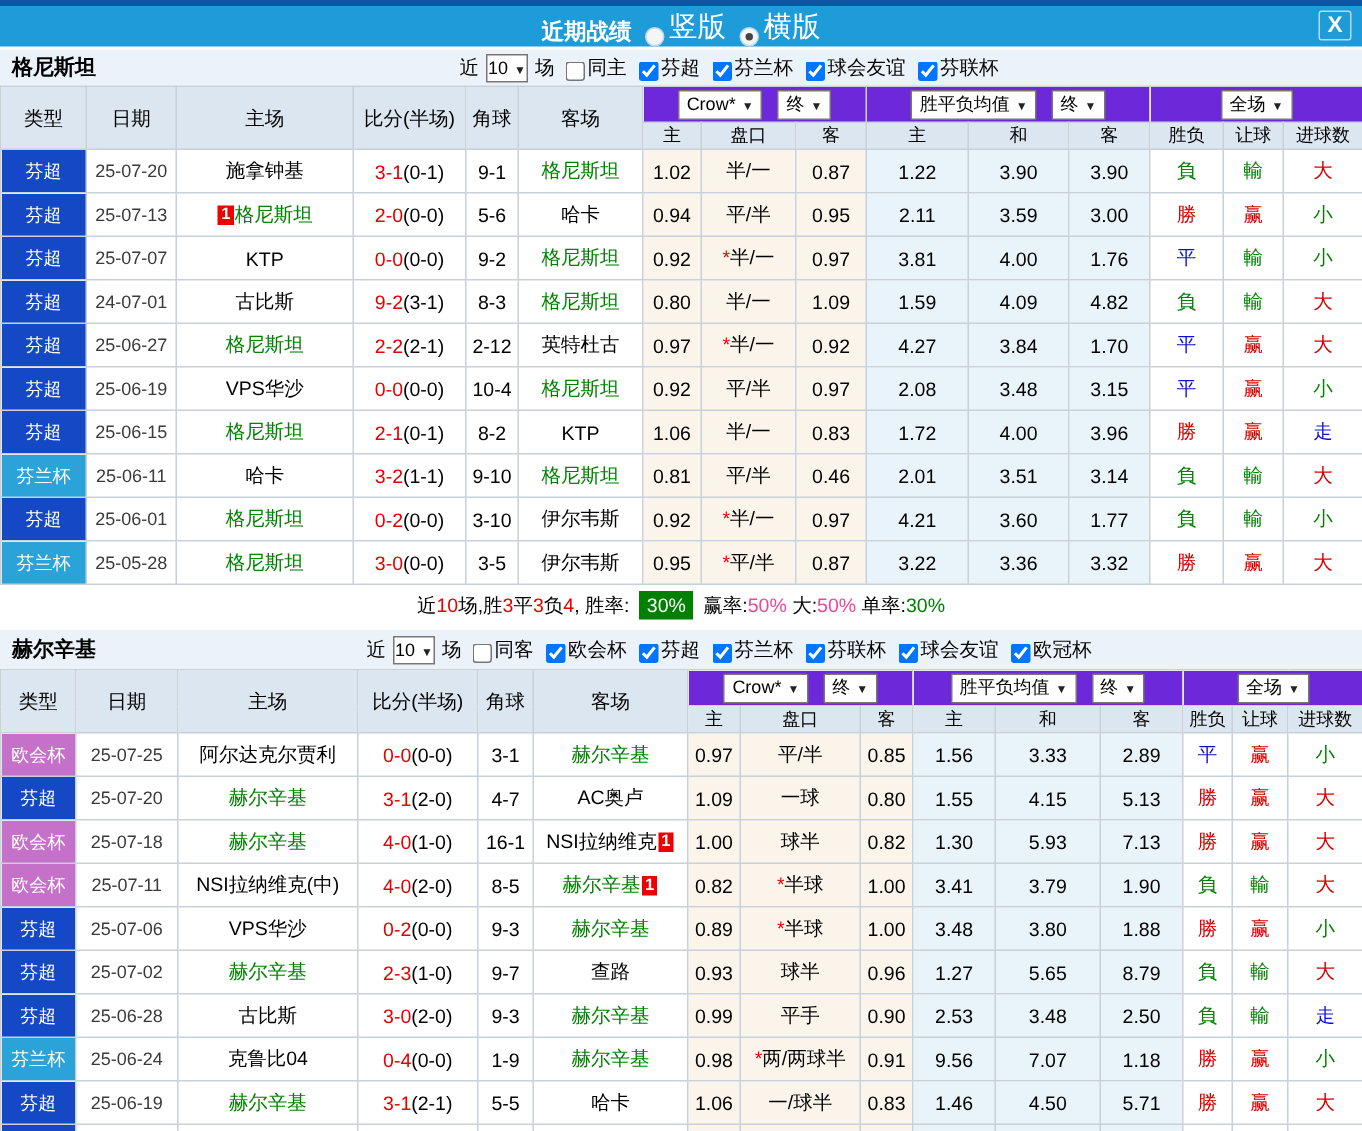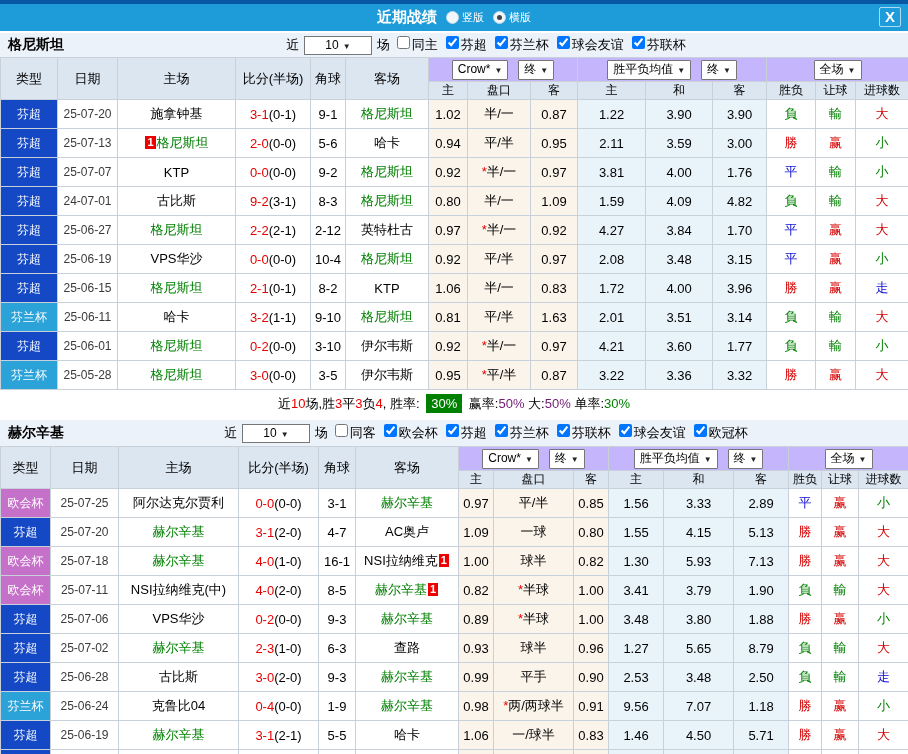--- a/index.html
+++ b/index.html
@@ -1,57 +1,57 @@
 <!DOCTYPE html>
 <html><head>
 <meta charset="utf-8">
 <style>
   html,body{margin:0;padding:0}
   body{width:908px;height:754px;overflow:hidden;background:#fff;
        font-family:"Liberation Sans","DejaVu Sans",sans-serif;color:#000}
   .topstrip{height:4px;background:#0857a3}
-  .titlebar{height:27px;background:#1e9cd9;position:relative;display:flex;align-items:center;justify-content:center;color:#fff}
+  .titlebar{height:27px;background:#1e9cd9;position:relative;display:flex;align-items:flex-end;justify-content:center;color:#fff}
   .title{font-weight:bold;font-size:15px}
   .radio{display:inline-block;width:11px;height:11px;border-radius:50%;background:#f2f6f8;border:1px solid #bfd9e8;vertical-align:-2px;margin:0 3px 0 9px}
   .radio.sel::after{content:"";display:block;width:5px;height:5px;border-radius:50%;background:#444;margin:3px}
-  .rlabel{font-size:11px}
+  .rlabel{font-size:19px}
   .close{position:absolute;right:7px;top:3px;font-size:15px;font-weight:bold;line-height:18px;
          border:1px solid rgba(255,255,255,.65);padding:0 5px;border-radius:2px;background:#3aabе1;cursor:pointer}
   .section{margin-top:0}
   .sec-head{height:24px;background:#ecf2f9;display:flex;align-items:center;border-top:2px solid #fff}
   .sec-head.second{height:26px}
   .team{font-weight:bold;font-size:14px;padding-left:8px;white-space:nowrap}
   .filters{flex:1;display:flex;justify-content:center;align-items:center;font-size:13px;white-space:nowrap}
-  .sel-box{display:inline-block;border:1px solid #767676;background:#fff;padding:0 20px;margin:0 5px;font-size:12px;height:17px;line-height:17px}
+  .sel-box{display:inline-block;border:1px solid #767676;background:#fff;padding:0 0;margin:0 5px;font-size:12px;height:17px;line-height:17px}
   .arr{font-size:8px;margin-left:4px;font-style:normal;color:#222}
-  .chk{display:inline-flex;align-items:flex-start}
+  .chk{display:inline-flex;align-items:flex-end}
   .chk input{width:13px;height:13px;margin:0 2px 0 7px}
   .chk.lg input{margin-left:8px}
   table{border-collapse:collapse;table-layout:fixed;width:908px}
   th,td{border:1px solid #c8d0da;text-align:center;overflow:hidden;white-space:nowrap;padding:0}
   thead th{font-weight:normal;font-size:13px;color:#000;background:#dce6f1}
   thead tr.droprow th{height:23px}
   thead tr.subrow th{height:17px;font-size:12px}
-  th.h-drop{background:#c4b5fd}
+  th.h-drop{background:#6d28d9}
   .dd{display:inline-block;border:1px solid #767676;background:#fff;padding:1px 5px;font-size:12px;margin:0 5px;border-radius:1px;line-height:15px}
   tbody td{height:28px;font-size:13px;background:#fff}
   td.type{color:#fff;font-size:12px}
   .t-blue{background:#1448c4!important}
   .t-cyan{background:#2ba2d8!important}
   .t-purple{background:#c671c9!important}
   td.date{color:#3a3a3a;font-size:12px}
   .team-green{color:#008000}
   .score-main{color:#e60000}
   td.cell-crow{background:#faf4ea}
   td.cell-euro{background:#e9f3fa}
   .res-r{color:#d40000}.res-g{color:#008000}.res-b{color:#0d0dd0}
   .badge1{background:#ee0000;color:#fff;font-size:11px;font-weight:bold;padding:0 2px;margin:0 1px;display:inline-block;line-height:13px;vertical-align:1px}
   .star{color:#e60000}
   .summary{height:28px;line-height:28px;text-align:center;font-size:13px}
-  .sum-k{color:#000}.sum-r{color:#e60000}.sum-b{color:#701a75}.sum-g{color:#008000}
+  .sum-k{color:#000}.sum-r{color:#e60000}.sum-b{color:#ec4899}.sum-g{color:#008000}
   .sum-badge{background:#008000;color:#fff;padding:2px 5px;margin:0 3px}
 </style>
 </head>
 <body>
 
 <div class="topstrip"></div>
 
 <div class="titlebar">
   <span class="title">近期战绩</span>
   <span class="radio"></span>
@@ -255,21 +255,21 @@
           </tr>
           <tr>
             <td class="type t-cyan">芬兰杯</td>
             <td class="date">25-06-11</td>
             <td><span>哈卡</span></td>
             <td><span class="score-main">3-2</span><span>(1-1)</span></td>
             <td>9-10</td>
             <td><span class="team-green">格尼斯坦</span></td>
             <td class="cell-crow">0.81</td>
             <td class="cell-crow"><span>平/半</span></td>
-            <td class="cell-crow">1.63</td>
+            <td class="cell-crow">0.46</td>
             <td class="cell-euro">2.01</td>
             <td class="cell-euro">3.51</td>
             <td class="cell-euro">3.14</td>
             <td class="res-g">負</td>
             <td class="res-g">輸</td>
             <td class="res-r">大</td>
           </tr>
           <tr>
             <td class="type t-blue">芬超</td>
             <td class="date">25-06-01</td>
@@ -471,21 +471,21 @@
             <td class="cell-euro">1.88</td>
             <td class="res-r">勝</td>
             <td class="res-r">赢</td>
             <td class="res-g">小</td>
           </tr>
           <tr>
             <td class="type t-blue">芬超</td>
             <td class="date">25-07-02</td>
             <td><span class="team-green">赫尔辛基</span></td>
             <td><span class="score-main">2-3</span><span>(1-0)</span></td>
-            <td>6-3</td>
+            <td>9-7</td>
             <td><span>查路</span></td>
             <td class="cell-crow">0.93</td>
             <td class="cell-crow"><span>球半</span></td>
             <td class="cell-crow">0.96</td>
             <td class="cell-euro">1.27</td>
             <td class="cell-euro">5.65</td>
             <td class="cell-euro">8.79</td>
             <td class="res-g">負</td>
             <td class="res-g">輸</td>
             <td class="res-r">大</td>

